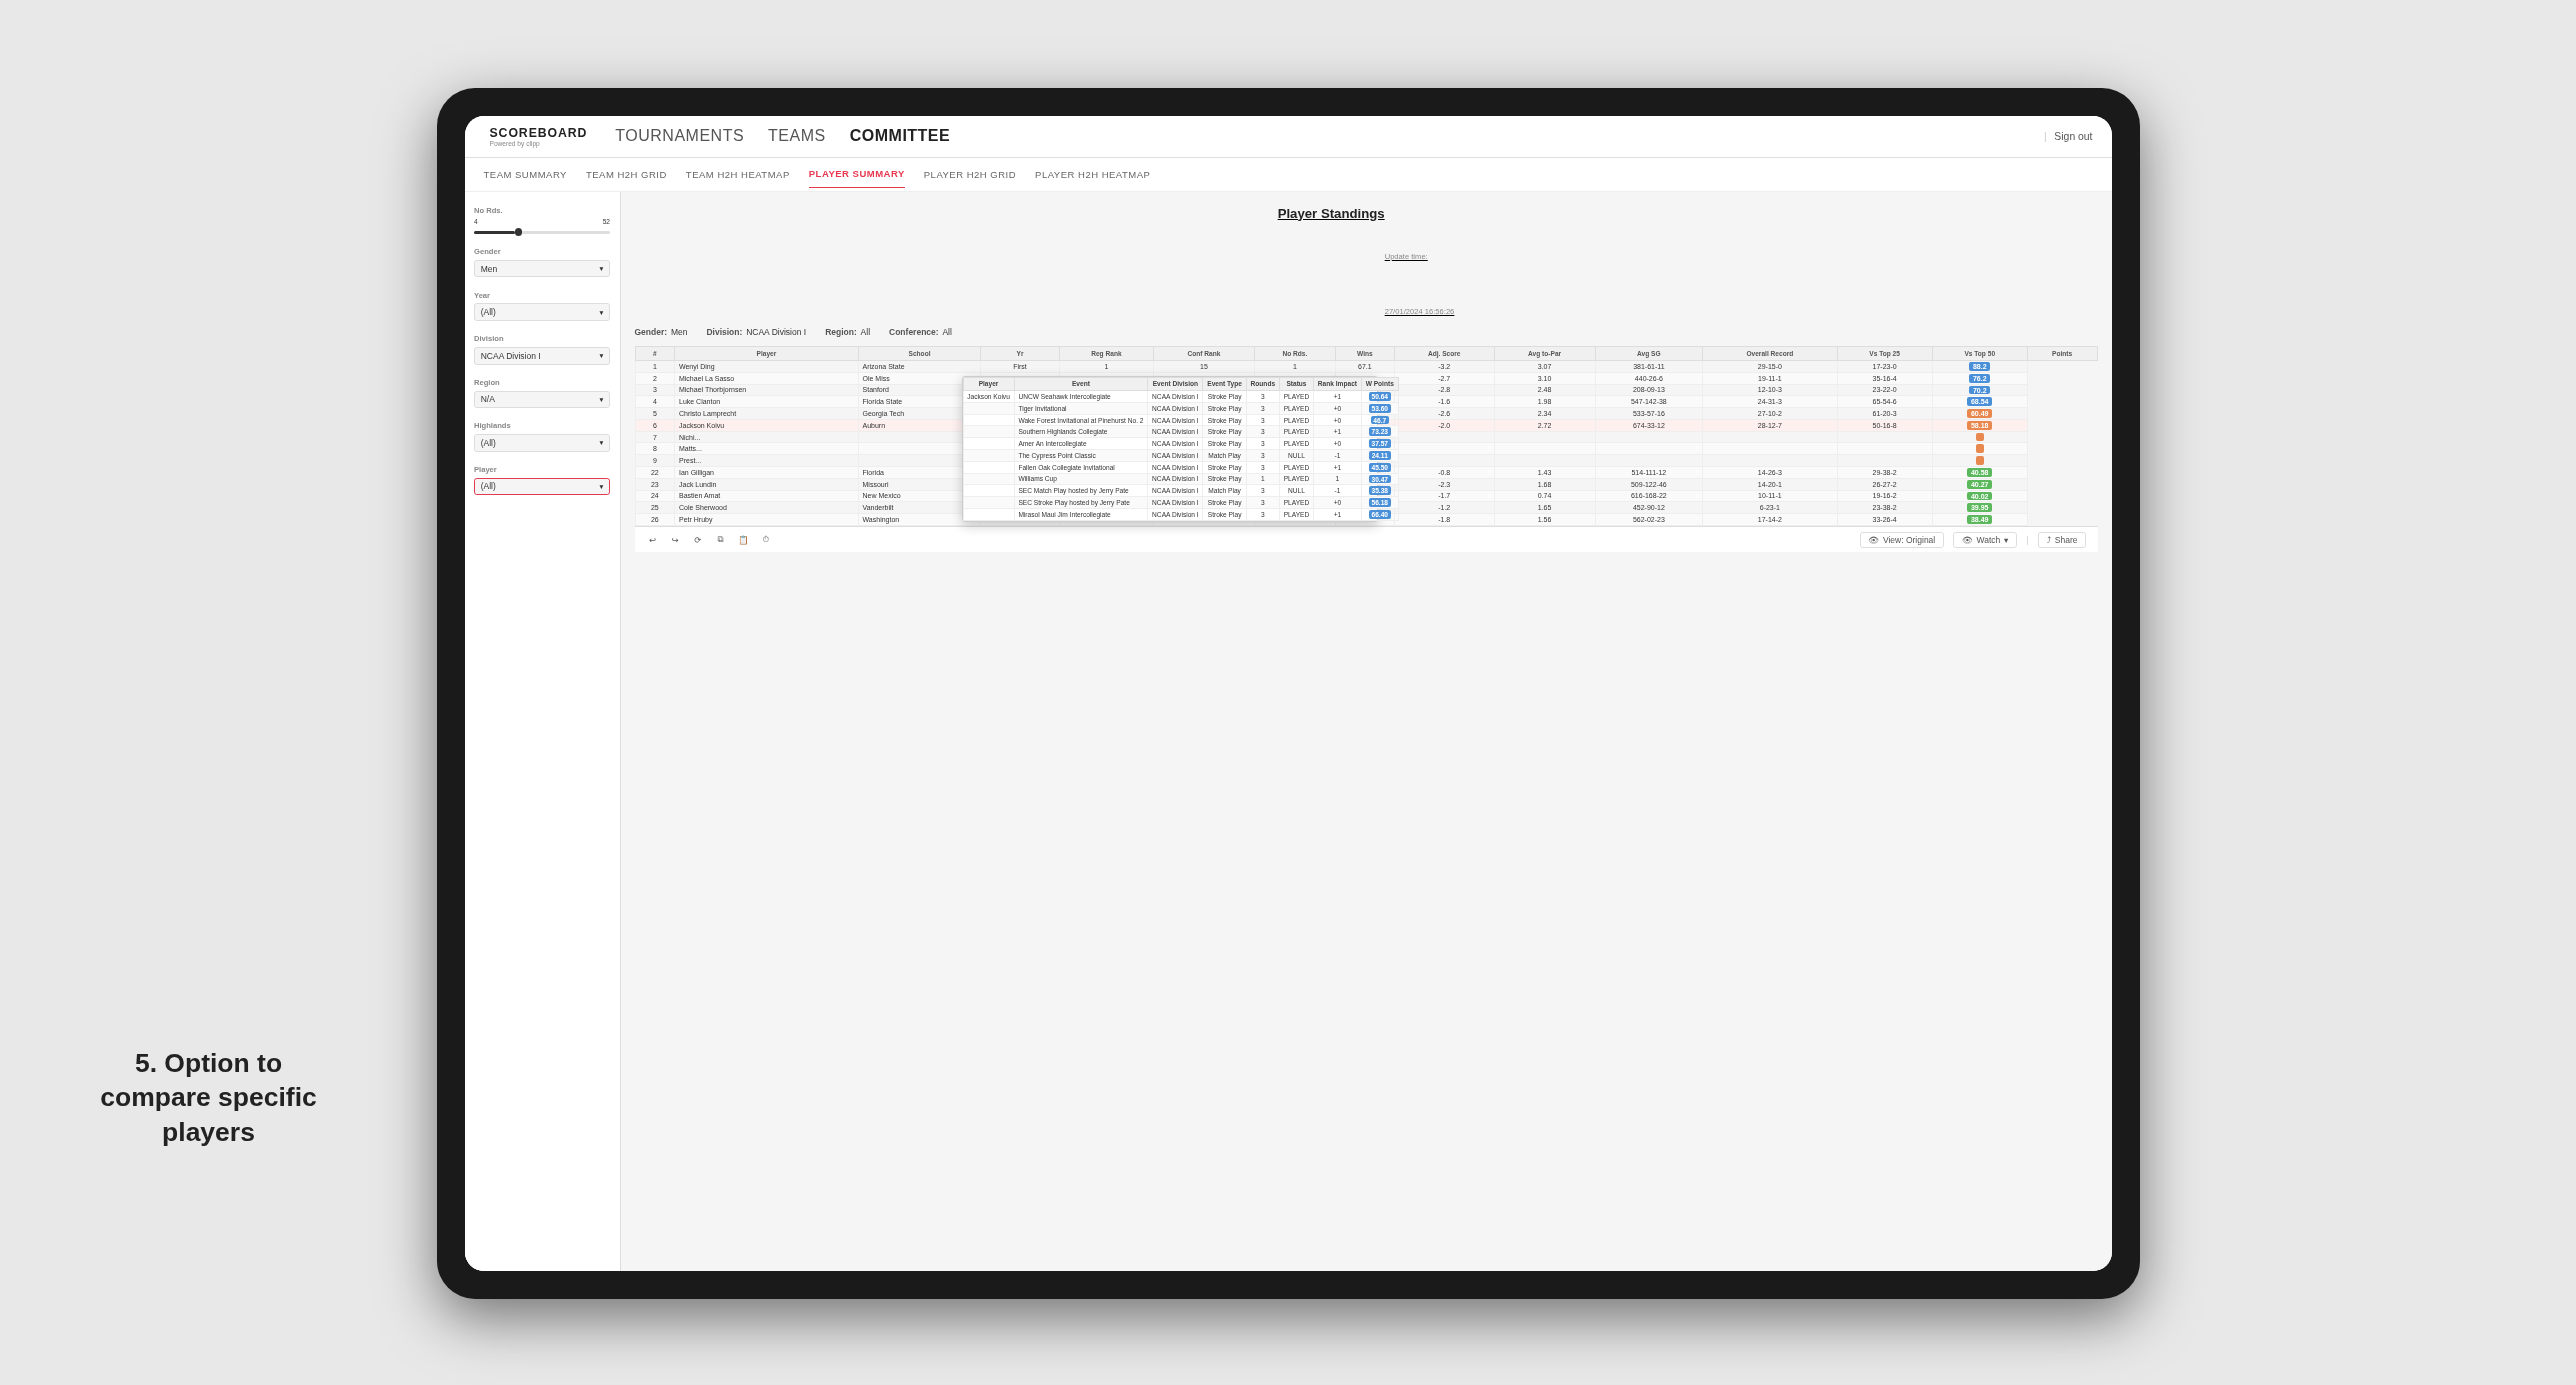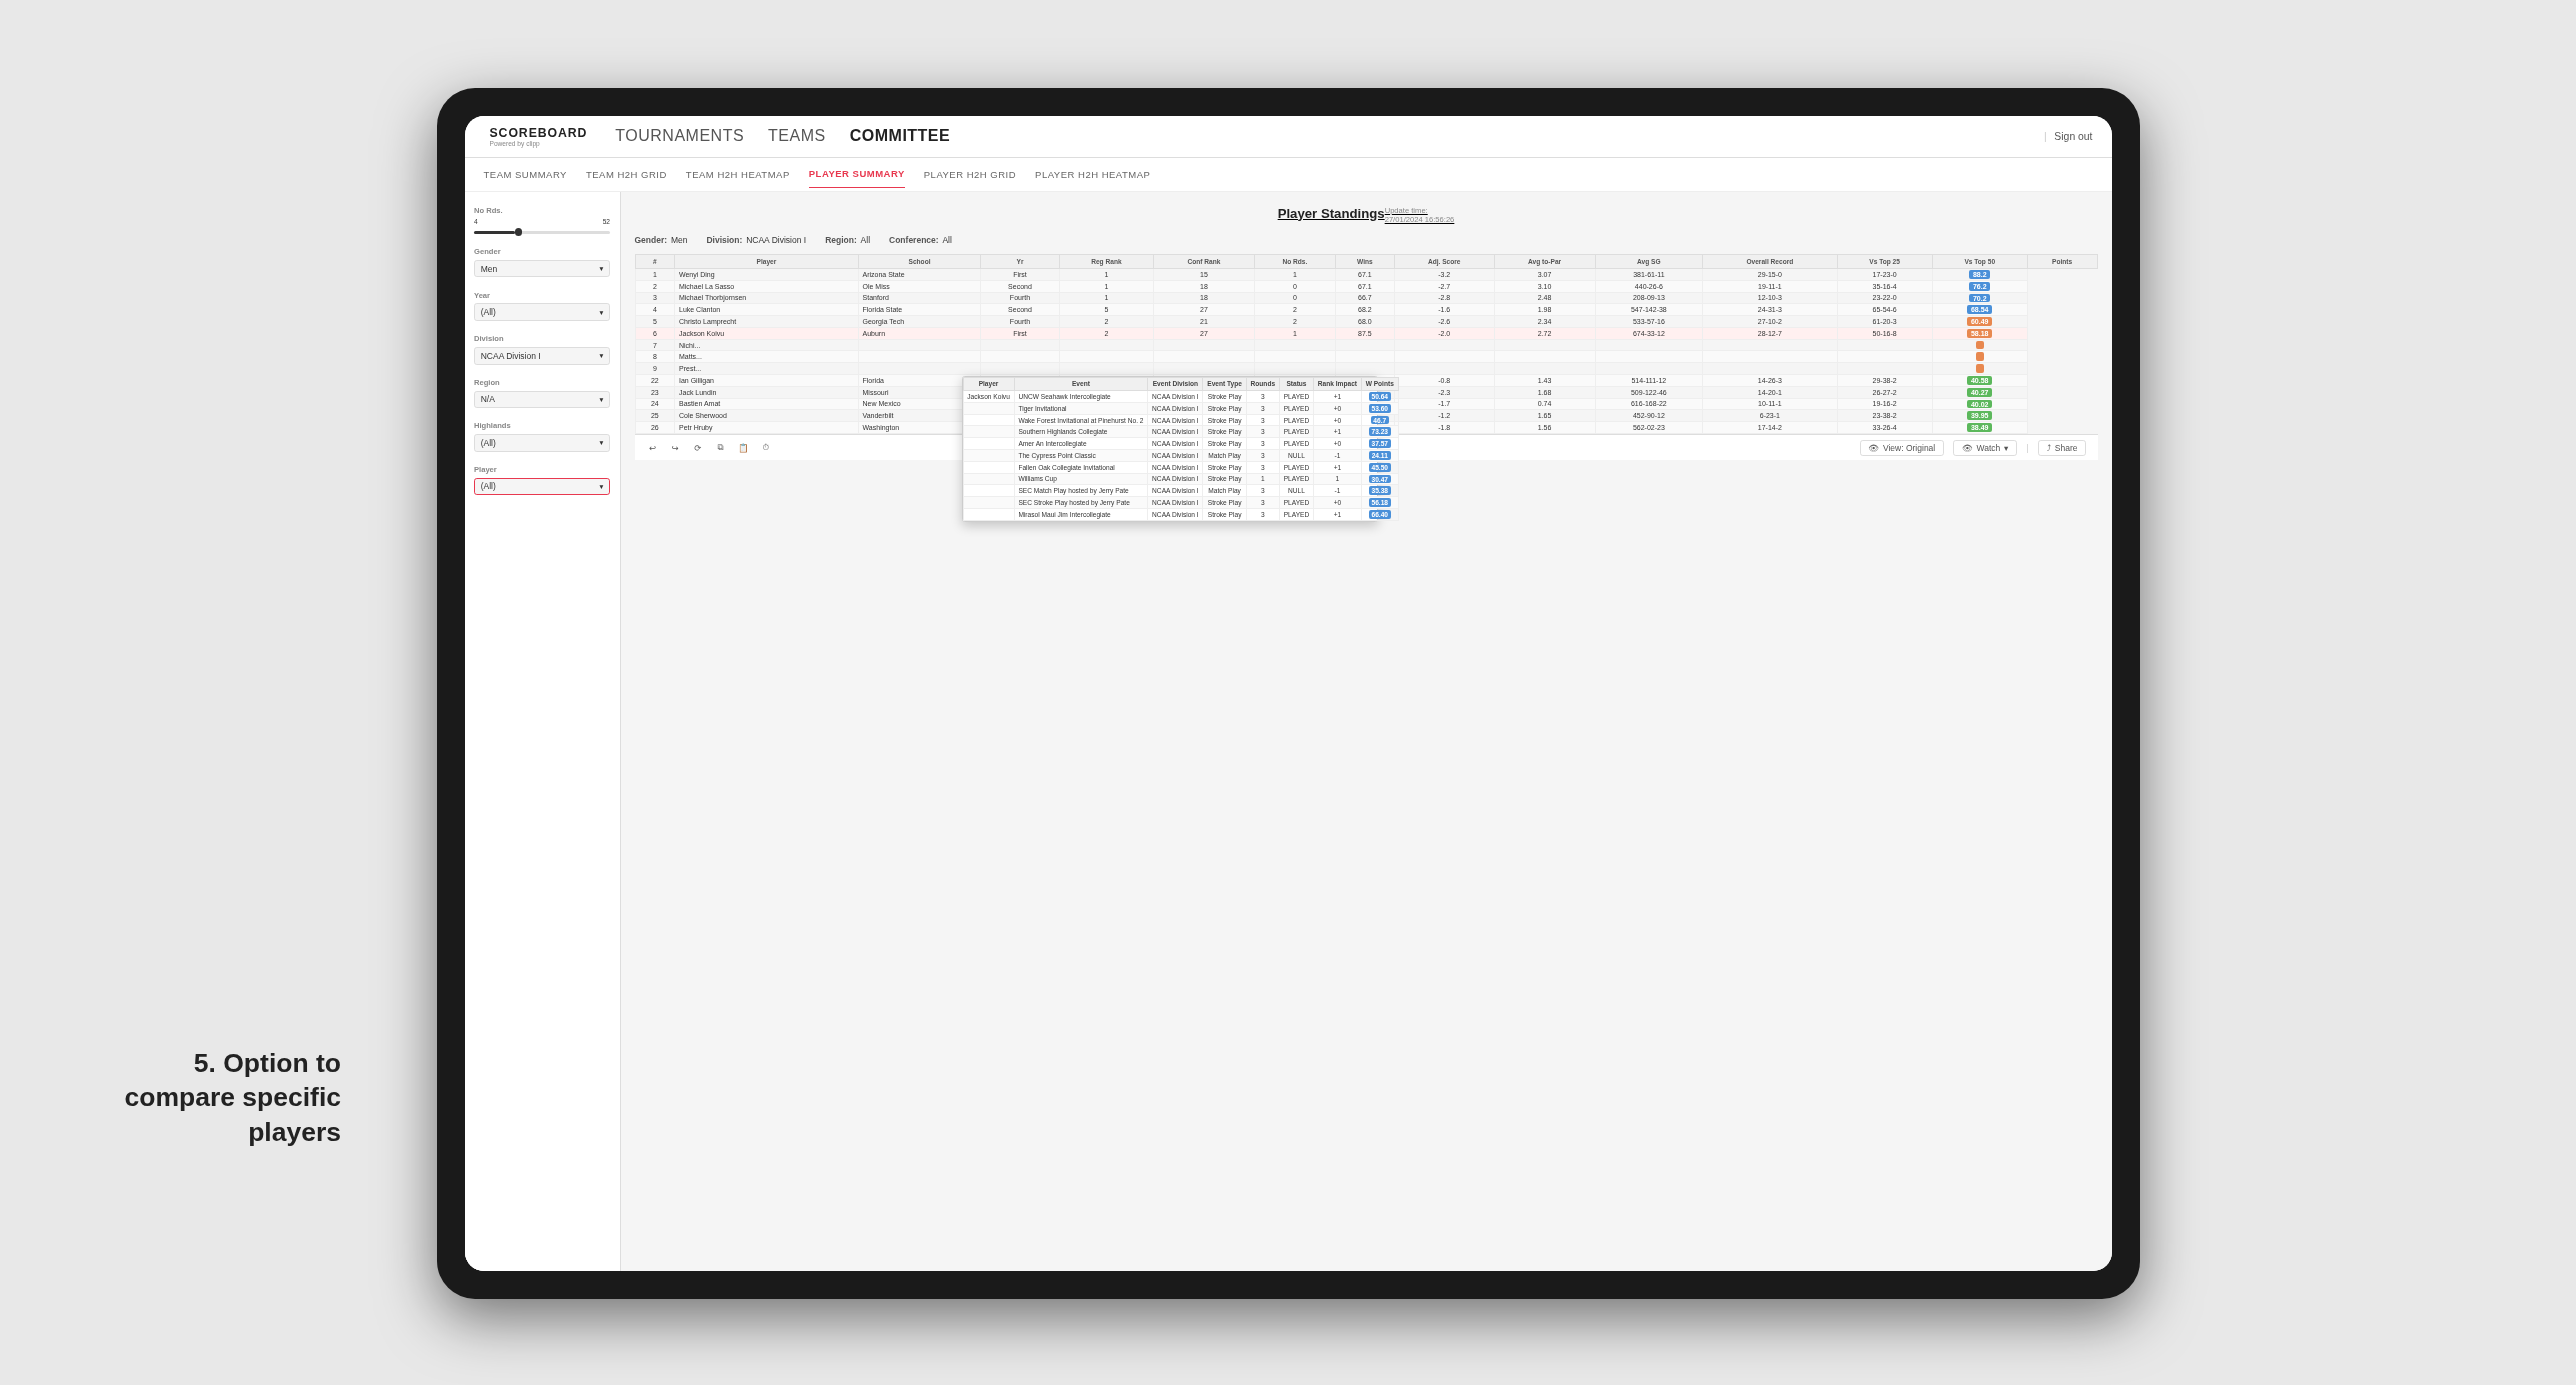--- a/index.html
+++ b/index.html
@@ -211,20 +211,21 @@
 
     .panel-title {
       font-size: 13.2px;
       font-weight: bold;
       color: #222;
     }
 
     .update-time {
       font-size: 7.6px;
       color: #888;
+      margin-top: 46px;
     }
 
     .filter-row {
       display: flex;
       gap: 19px;
       margin-bottom: 9.5px;
       font-size: 8.5px;
       color: #333;
     }
 
@@ -406,21 +407,21 @@
       right: 76px;
       top: 189px;
       width: 284px;
       text-align: left;
     }
 
     .annotation-left {
       left: 76px;
       bottom: 237px;
       width: 265px;
-      text-align: right;
+      text-align: center;
     }
 
     .arrow-svg {
       position: absolute;
     }
 
     .chevron { font-size: 7.6px; }
   </style>
 </head>
 <body>

